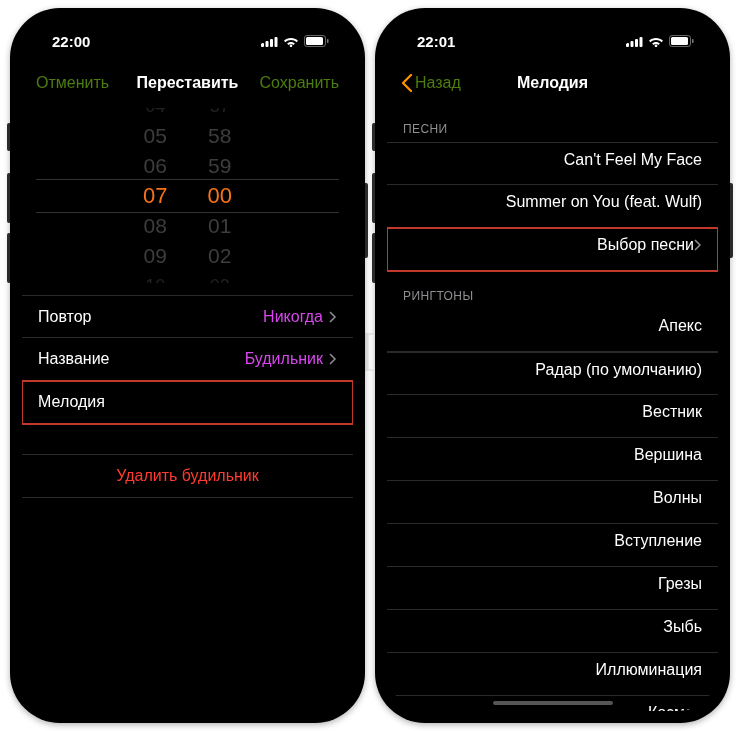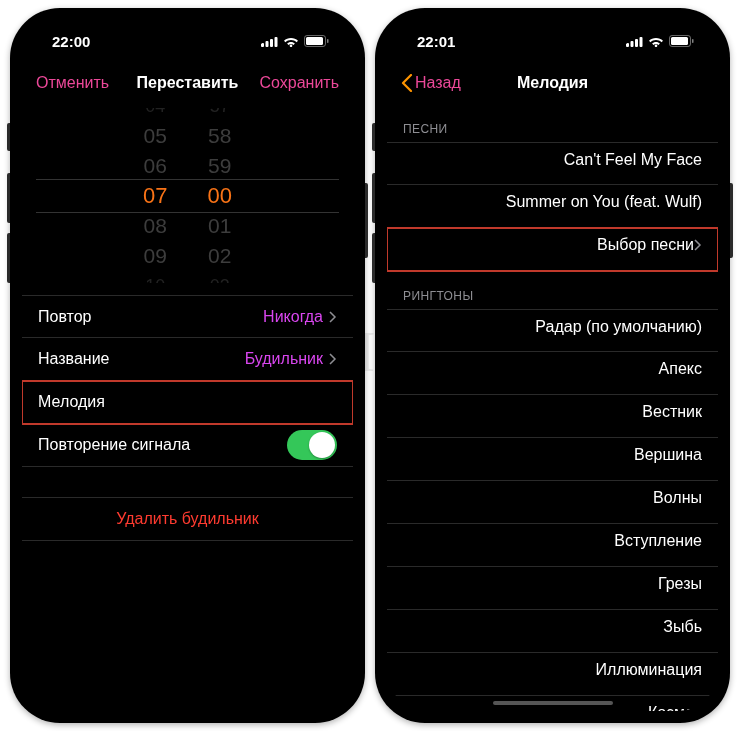--- a/index.html
+++ b/index.html
@@ -74,21 +74,21 @@
   .signal svg, .wifi svg, .battery svg { display:block; }
 
   .nav-bar {
     height: 42px;
     display: flex;
     align-items: center;
     justify-content: space-between;
     padding: 0 14px;
     font-size: 16px;
   }
-  .nav-left, .nav-right { color: #ec4899; min-width:80px; }
+  .nav-left, .nav-right { color: #4d7c0f; min-width:80px; }
   .nav-right { text-align:right; }
   .nav-title { font-weight:600; color:#fff; flex:1; text-align:center; }
   .nav-back { display:flex; align-items:flex-end; gap:2px; }
   .nav-back svg { width:12px; height:18px; }
 
   
   .picker {
     height: 175px;
     position: relative;
     display:flex;
@@ -255,26 +255,20 @@
           <span class="chevron">
               <svg viewBox="0 0 8 12">
                 <path d="M1 1l5 5-5 5" fill="none" stroke="#8e8e93" stroke-width="1.5"></path>
               </svg>
             </span>
         </span>
       </div>
       <div class="row highlight">
         <span>Мелодия</span>
       </div>
-      <div class="row">
-        <span>Повторение сигнала</span>
-        <div class="toggle">
-            <div class="knob"></div>
-          </div>
-      </div>
     </div>
 
     <div class="gap"></div>
     <div class="delete-row">Удалить будильник</div>
   </div>
 </div>
 
 <div class="phone">
   <div class="btn-left1"></div>
   <div class="btn-left2"></div>
@@ -338,25 +332,25 @@
       <span>Выбор песни</span>
       <span class="chevron">
           <svg viewBox="0 0 8 12">
             <path d="M1 1l5 5-5 5" fill="none" stroke="#8e8e93" stroke-width="1.5"></path>
           </svg>
         </span>
     </div>
 
     <div class="section-header">РИНГТОНЫ</div>
 
+    <div class="srow">
+        <span>Апекс</span>
+      </div>
     <div class="srow first">
         <span>Радар (по умолчанию)</span>
-      </div>
-    <div class="srow">
-        <span>Апекс</span>
       </div>
     <div class="srow">
         <span>Вестник</span>
       </div>
     <div class="srow">
         <span>Вершина</span>
       </div>
     <div class="srow">
         <span>Волны</span>
       </div>

